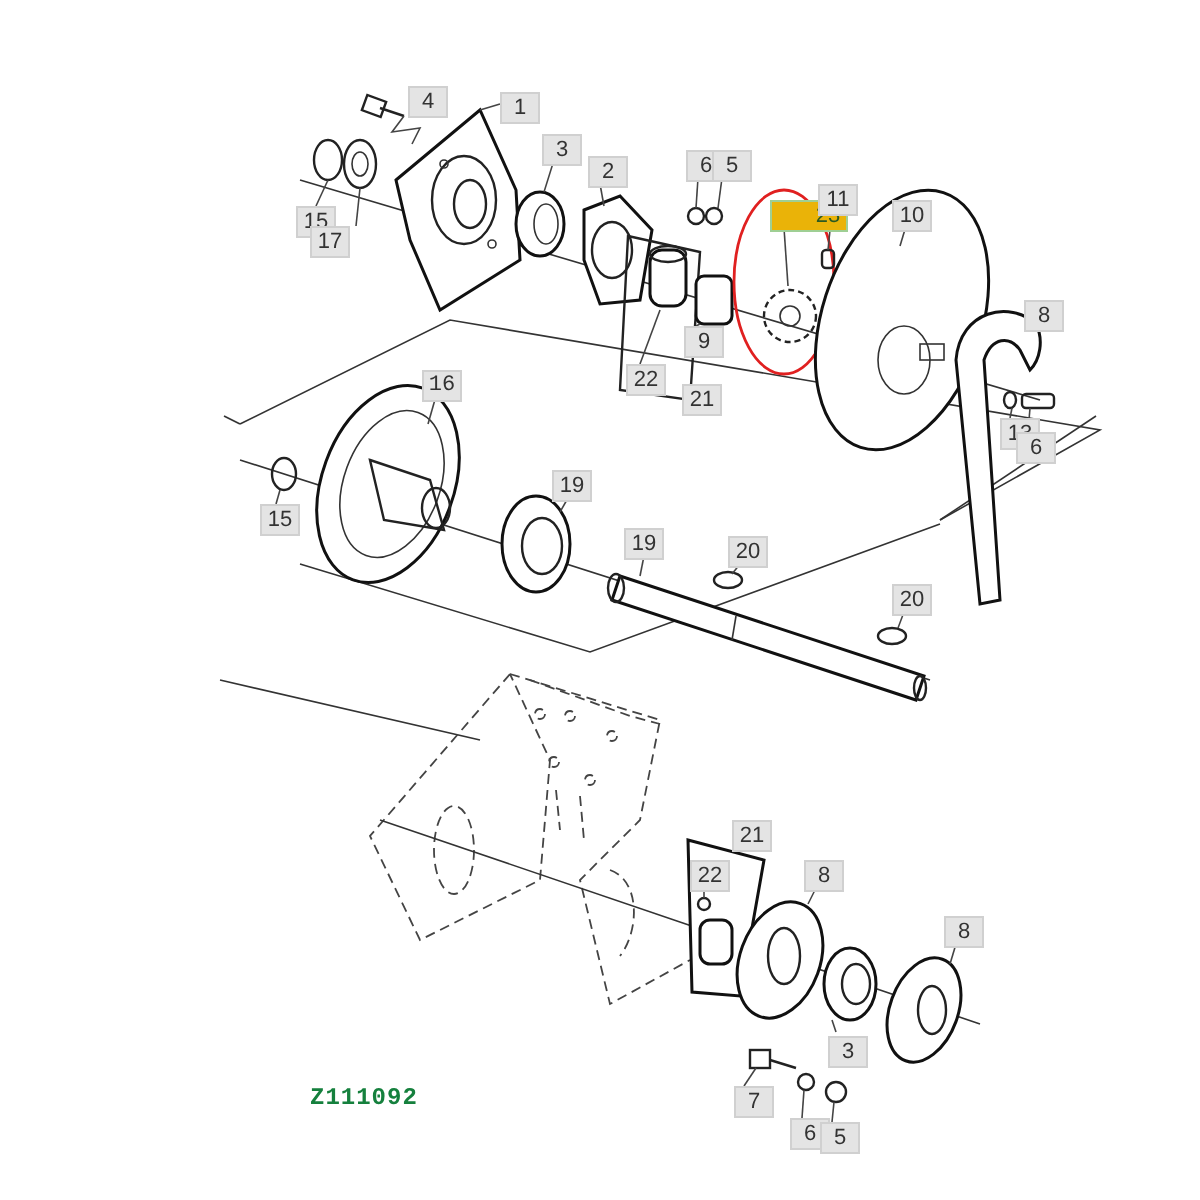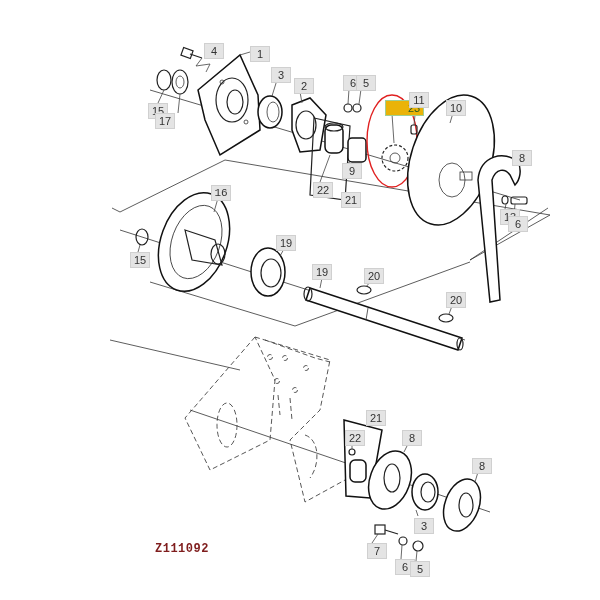--- a/index.html
+++ b/index.html
@@ -15,21 +15,21 @@
     color: #333;
     font-family: "Liberation Sans", sans-serif;
     font-size: 11px;
     line-height: 14px;
     text-align: center;
     box-sizing: content-box;
   }
   .callout.highlight { background: #eab308; border-color: #9fcf94; color: #2b5a22; padding-left: 21px; }
   .drawing-number {
     position: absolute; left: 155px; top: 542px;
-    font-family: "Liberation Mono", monospace; font-size: 12px; font-weight: bold; color: #7f1d1d;
+    font-family: "Liberation Mono", monospace; font-size: 12px; font-weight: bold; color: #15803d;
     letter-spacing: 0.5px;
   }
   svg .ln { stroke: #222; fill: none; stroke-width: 1.2; }
   svg .thin { stroke: #333; fill: none; stroke-width: 0.8; }
   svg .dash { stroke: #444; fill: none; stroke-width: 0.9; stroke-dasharray: 5 3; }
   svg .fillw { fill: #fff; stroke: #111; stroke-width: 1.5; }
   svg .lead { stroke: #444; stroke-width: 0.8; fill: none; }
 </style>
 </head>
 <body>

